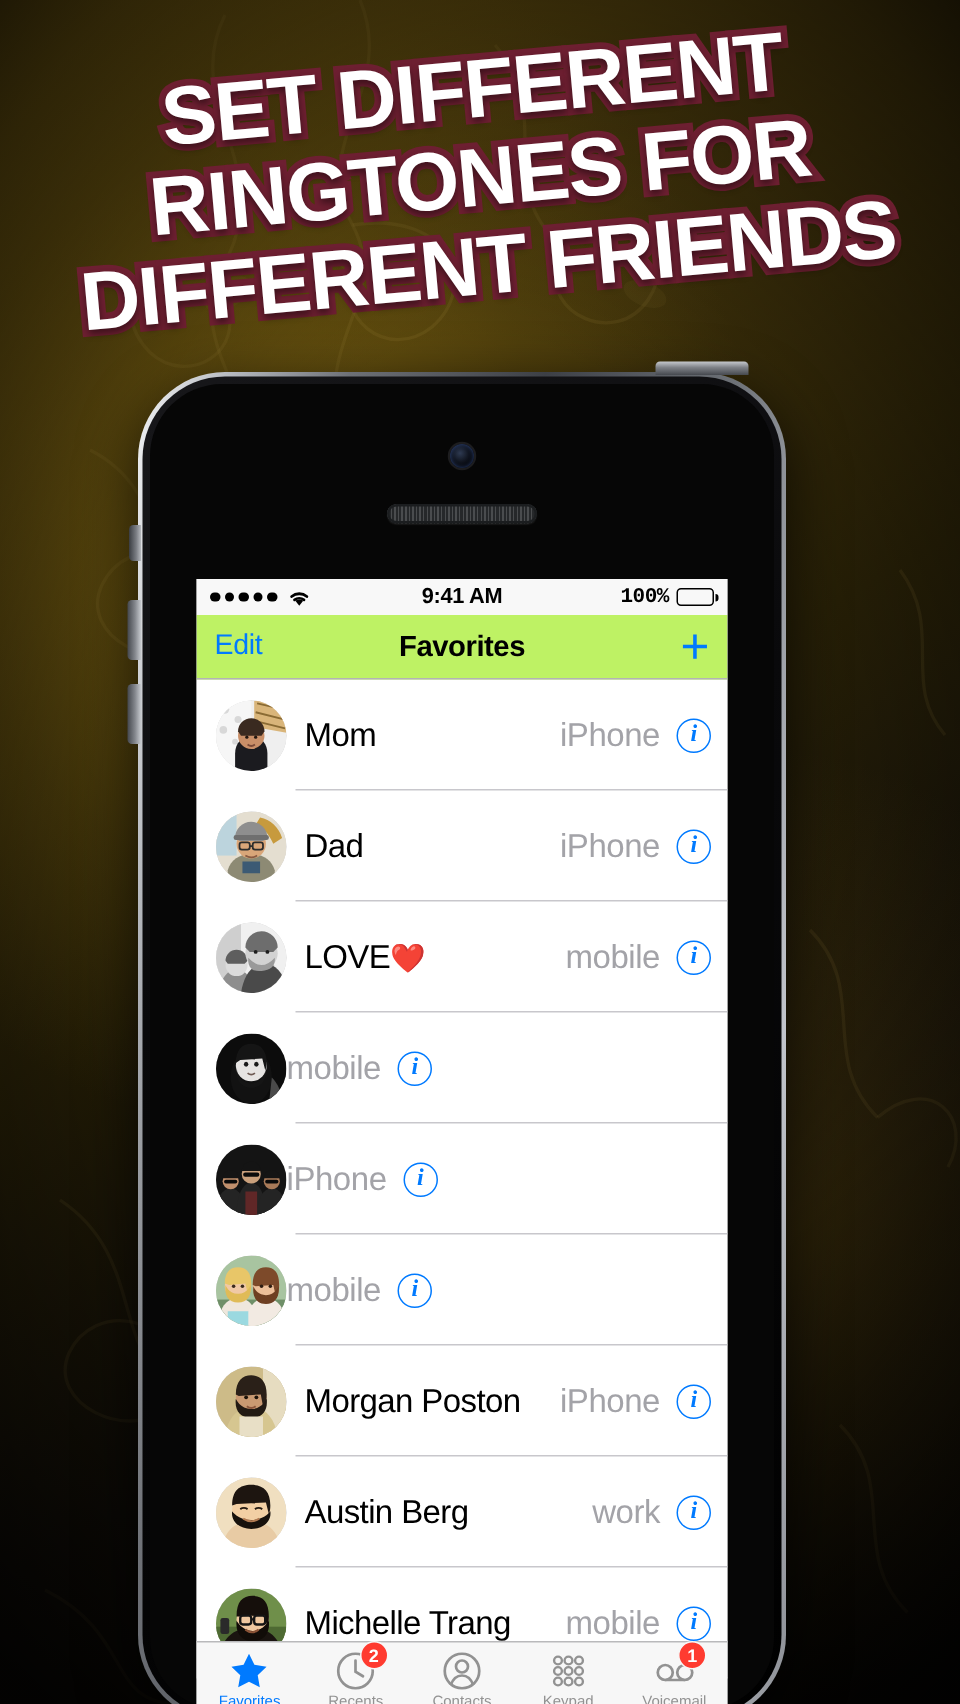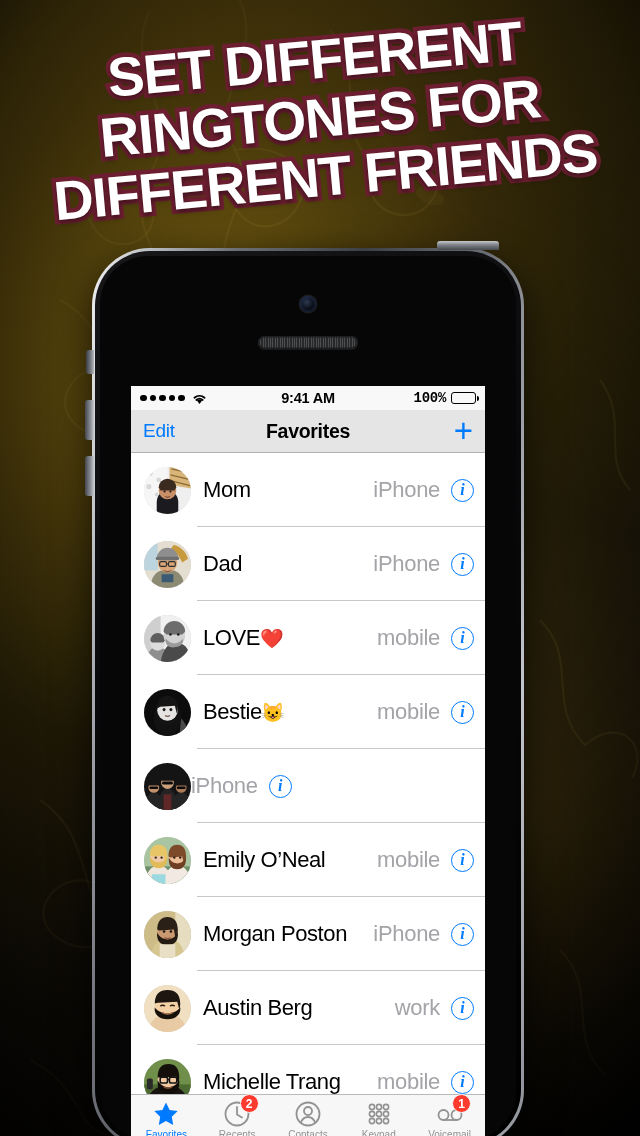--- a/index.html
+++ b/index.html
@@ -134,21 +134,21 @@
     position:relative; padding:1.3px;
   }
   .batt::after {
     content:""; position:absolute; right:-4px; top:3.2px;
     width:2.4px; height:5px; background:#000; border-radius:0 2px 2px 0;
   }
   .batt-fill { height:100%; background:#000; border-radius:1px; }
 
   
   .navbar {
-    height:43px; background:#e5e5e5;
+    height:43px; background:#bef264;
     border-bottom:.7px solid #b3b3b5;
     display:flex; align-items:center; position:relative;
     padding:0 12px;
   }
   .nav-edit { color:#007aff; font-size:19px; letter-spacing:-.2px; }
   .nav-title {
     position:absolute; left:0; right:0; text-align:center;
     font-size:19.5px; font-weight:bold; color:#000; letter-spacing:-.3px;
   }
   .nav-plus {
@@ -376,21 +376,20 @@
               <path d="M24 12c9 0 14 8 14 18 0 9-6 18-14 18S10 39 10 30c0-10 5-18 14-18z" fill="#121212"></path>
               <circle cx="24" cy="22" r="10.5" fill="#e6e4e2"></circle>
               <path d="M13.5 20C13.5 11 18 7 24 7s10.5 4 10.5 13c0 3-1 5-1 5l-2-8-15 1z" fill="#151515"></path>
               <path d="M14 23c-1 8 3 14 10 14s11-6 10-14c-1 7-4 11-10 11s-9-4-10-11z" fill="#1b1b1b" opacity=".45"></path>
               <ellipse cx="20.5" cy="21" rx="1.5" ry="1.7" fill="#1a1a1a"></ellipse>
               <ellipse cx="27.5" cy="21" rx="1.5" ry="1.7" fill="#1a1a1a"></ellipse>
               <path d="M21.5 27q2.5 2 5 0" stroke="#6e5a52" stroke-width="1.2" fill="none"></path>
               <path d="M38 30c4 4 7 10 7 18h-9z" fill="#4a4a4a"></path>
             </svg>
           </div>
-          <div class="row-name">Bestie<span class="row-emoji">😺</span></div>
           <div class="row-label">mobile</div>
           <div class="info-btn">i</div>
         </div>
         <div class="row">
           <div class="avatar">
             <svg viewBox="0 0 48 48">
               <rect width="48" height="48" fill="#141414"></rect>
               <g fill="#242424">
                 <path d="M0 48c0-11 4-18 10-18s10 7 10 18z"></path>
                 <path d="M14 48c0-13 4-22 10-22s10 9 10 22z"></path>
@@ -424,21 +423,20 @@
               <circle cx="18" cy="21" r="1.2" fill="#3a2a1e"></circle>
               <path d="M20 48c1-12 6-19 14-19s13 7 14 19z" fill="#f2eae2"></path>
               <circle cx="34" cy="21" r="9" fill="#edbf99"></circle>
               <path d="M25 20C25 11 29 8 34 8s9 3 9 12c0 6-2 9-2 9l-2-9-12 1z" fill="#7d4a2a"></path>
               <path d="M25.5 21c-1 7 2 12 8.5 12s9.5-5 8.5-12c0 0-2 6-8.5 6S25.5 21 25.5 21z" fill="#6e3f22"></path>
               <circle cx="31" cy="21" r="1.2" fill="#2e1d12"></circle>
               <circle cx="37" cy="21" r="1.2" fill="#2e1d12"></circle>
               <path d="M8 38h14v10H8z" fill="#7fd4e0" opacity=".75"></path>
             </svg>
           </div>
-          <div class="row-name">Emily O’Neal</div>
           <div class="row-label">mobile</div>
           <div class="info-btn">i</div>
         </div>
         <div class="row">
           <div class="avatar">
             <svg viewBox="0 0 48 48">
               <rect width="48" height="48" fill="#cdbb88"></rect>
               <rect x="32" width="16" height="48" fill="#e6dcc0"></rect>
               <path d="M6 48c2-13 8-20 18-20s16 7 18 20z" fill="#d6c690"></path>
               <circle cx="24" cy="21" r="10.5" fill="#c99a72"></circle>

